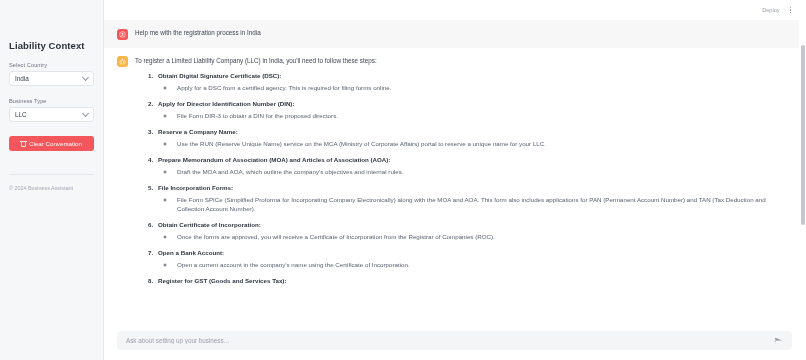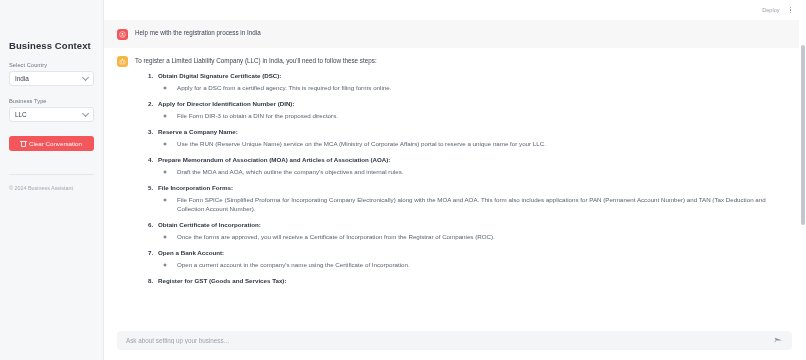--- a/index.html
+++ b/index.html
@@ -258,21 +258,21 @@
     background: #c2c6ce;
     border-radius: 2px;
   }
 </style>
 </head>
 <body>
 
 <div class="app">
 
   <aside class="sidebar">
-    <div class="sidebar-title">Business Context</div>
+    <div class="sidebar-title">Liability Context</div>
 
     <div class="field-label">Select Country</div>
     <div class="select-box">
       <span class="select-value">India</span>
       <span class="chevron"></span>
     </div>
 
     <div class="field-label">Business Type</div>
     <div class="select-box">
       <span class="select-value">LLC</span>

